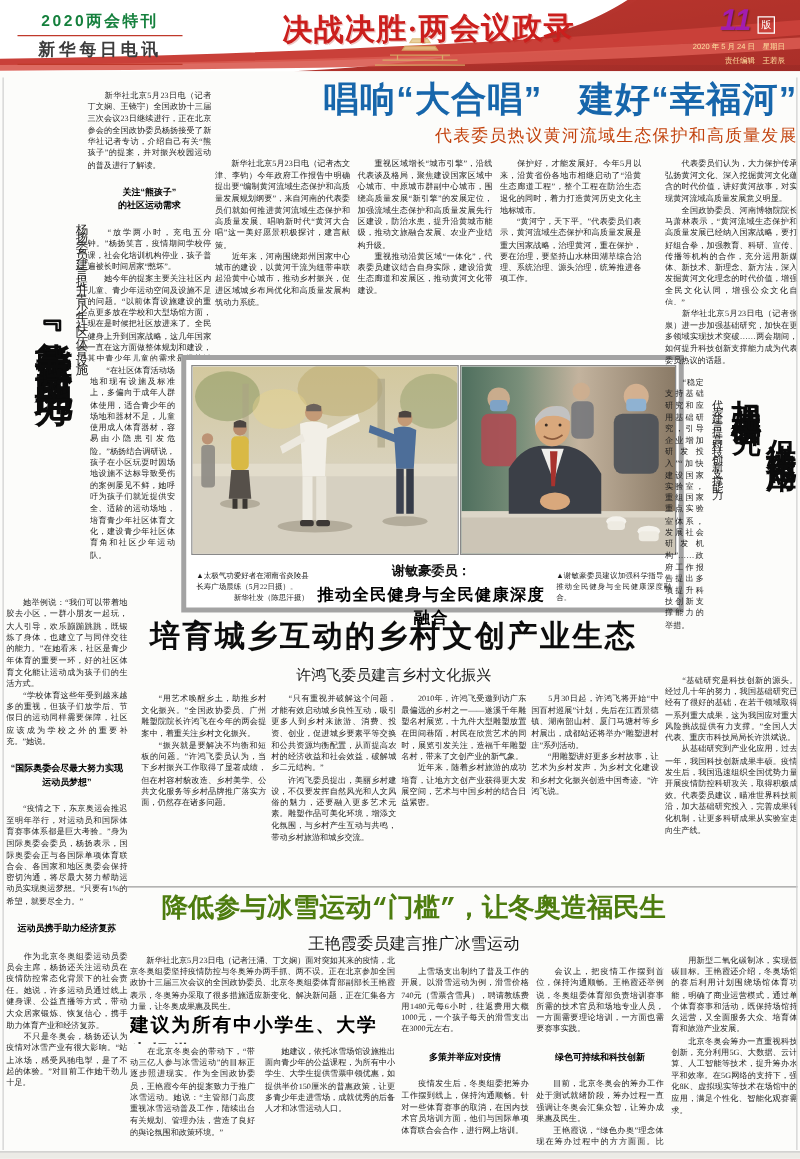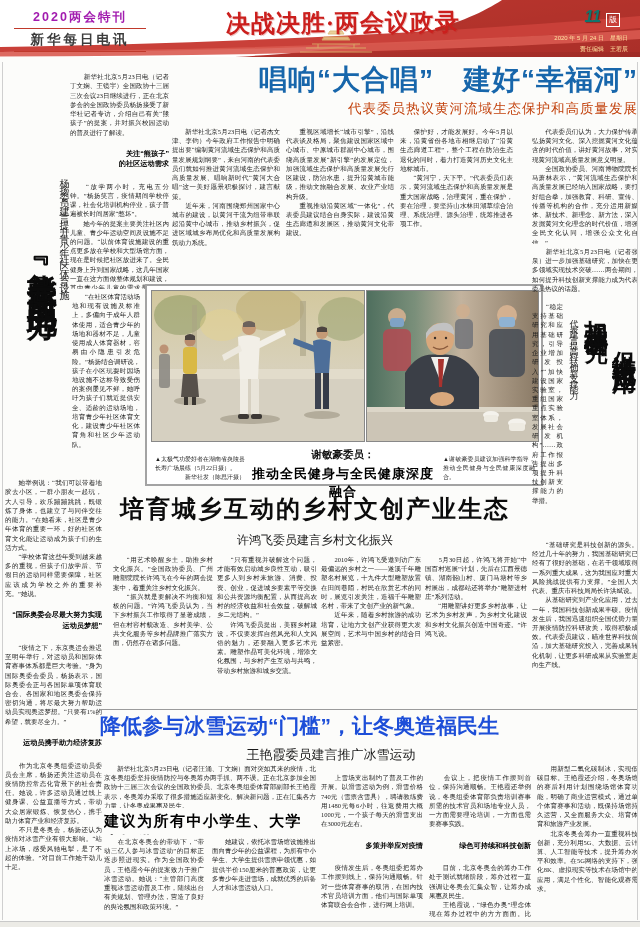--- a/index.html
+++ b/index.html
@@ -3,58 +3,58 @@
 <meta charset="utf-8">
 <style>
   html,body{margin:0;padding:0;background:#e9e7e2}
   #page{position:relative;width:640px;height:927px;background:#fcfcfa;overflow:hidden;
         font-family:"Liberation Serif",serif;-webkit-font-smoothing:antialiased}
   .abs{position:absolute}
   
   #masthead{position:absolute;left:0;top:0;width:640px;height:57px;background:#fff}
   #masthead svg{position:absolute;left:0;top:0}
   .mh-left{position:absolute;left:14px;top:9px;width:132px;z-index:3}
-  .mh-tag{font-family:"Liberation Sans",sans-serif;font-weight:bold;font-size:12.5px;color:#a21caf;letter-spacing:2px;text-align:center}
+  .mh-tag{font-family:"Liberation Sans",sans-serif;font-weight:bold;font-size:12.5px;color:#15803d;letter-spacing:2px;text-align:center}
   .mh-rule{height:1px;background:#c0392b;margin:2px 0}
   .mh-paper{font-family:"Liberation Sans",sans-serif;font-weight:bold;font-size:13.5px;color:#3c3c3c;letter-spacing:3px;text-align:center}
   .mh-callig{position:absolute;left:218px;top:7px;width:250px;z-index:3;text-align:center;
              font-weight:bold;font-size:24px;color:#cb1f1d;letter-spacing:1px;transform:rotate(-0.5deg);
              text-shadow:1px 1px 0 rgba(180,30,25,.25)}
   .mh-pagenum{position:absolute;right:20px;top:5px;z-index:3;display:flex;align-items:flex-start}
-  .mh-num{font-family:"Liberation Sans",sans-serif;font-weight:bold;font-style:italic;font-size:16px;line-height:24px;color:#0f766e;text-shadow:1px 1px 1px rgba(0,0,0,.35)}
+  .mh-num{font-family:"Liberation Sans",sans-serif;font-weight:bold;font-style:italic;font-size:24px;line-height:24px;color:#a21caf;text-shadow:1px 1px 1px rgba(0,0,0,.35)}
   .mh-ban{width:12px;height:12px;border:1px solid #fff;color:#fff;font-size:8px;line-height:12px;text-align:center;margin:8px 0 0 5px}
   .mh-dates{position:absolute;right:12px;top:33px;z-index:3;text-align:right;color:#ffe2a0;font-size:6px;line-height:1.8;font-family:"Liberation Sans",sans-serif}
   
   .col{position:absolute;overflow:hidden;font-size:6.5px;line-height:1.42;text-align:justify;
        color:#1d1d1d;white-space:pre-line}
-  .sh{font-family:"Liberation Sans",sans-serif;font-weight:bold;text-align:right;font-size:7.2px;
+  .sh{font-family:"Liberation Sans",sans-serif;font-weight:bold;text-align:center;font-size:7.2px;
       margin:3px 0;white-space:pre-line;color:#000}
   
   .yang-head{position:absolute;left:6px;top:66px;width:56px;height:402px;writing-mode:vertical-rl;
              font-family:"Liberation Sans",sans-serif;font-weight:bold;font-size:30px;letter-spacing:3px;
              color:#0b0b0b;display:flex;justify-content:center;overflow:hidden}
   .yang-kicker{position:absolute;left:55px;top:170px;width:16px;height:296px;writing-mode:vertical-rl;
              font-size:10px;letter-spacing:7px;color:#222;overflow:hidden}
   .river-head{position:absolute;left:160px;top:61px;width:478px;height:42px;text-align:right;
              font-family:"Liberation Sans",sans-serif;font-weight:bold;font-size:28px;color:#1766ab;letter-spacing:1px;overflow:hidden}
   .river-sub{position:absolute;left:160px;top:100px;width:478px;height:17px;text-align:right;
              font-size:13.5px;color:#c2410c;letter-spacing:1px;overflow:hidden}
   .sci-head{writing-mode:vertical-rl;font-weight:bold;font-size:24px;letter-spacing:4px;color:#0b0b0b;overflow:hidden}
   .sci-kicker{position:absolute;left:565px;top:312px;width:15px;height:216px;writing-mode:vertical-rl;
              font-size:9px;letter-spacing:5.5px;color:#222;overflow:hidden}
   .xu-head{position:absolute;left:100px;top:493px;width:430px;height:33px;text-align:center;
              font-weight:bold;font-size:24px;color:#0c0c0c;letter-spacing:2px;overflow:hidden}
   .xu-sub{position:absolute;left:100px;top:532px;width:430px;height:16px;text-align:center;font-size:12px;color:#1a1a1a;overflow:hidden}
-  .ice-head{position:absolute;left:100px;top:712px;width:462px;height:31px;
-             font-family:Liberation Sans, sans-serif;font-weight:bold;font-size:21px;color:#1d4ed8;overflow:hidden}
+  .ice-head{position:absolute;left:100px;top:712px;width:462px;height:31px;text-align:center;
+             font-family:Liberation Mono, monospace;font-weight:bold;font-size:21px;color:#4d7c0f;overflow:hidden}
   .ice-sub{position:absolute;left:100px;top:746px;width:462px;height:15px;text-align:center;font-size:13px;color:#1a1a1a;overflow:hidden}
   .ice-sh1{position:absolute;left:104px;top:810px;width:212px;height:25px;overflow:hidden;
              font-family:"Liberation Sans",sans-serif;font-weight:bold;font-size:15px;line-height:1.4;letter-spacing:1.5px;color:#000;white-space:pre-line}
   
-  #photo-block{position:absolute;left:145px;top:284px;width:394px;height:198px;border:2px solid #a3a3a3;background:#fff}
+  #photo-block{position:absolute;left:145px;top:284px;width:394px;height:198px;border:4px solid #a3a3a3;background:#fff}
   .photo{position:absolute;border:1px solid #888;overflow:hidden}
   .cap{position:absolute;font-size:6px;line-height:1.5;color:#1d1d1d;text-align:justify;overflow:hidden;white-space:pre-line}
   .cap .credit{display:block;text-align:right}
   .xie-kicker{font-weight:bold;font-size:10.5px;color:#111;text-align:center;margin-bottom:3px}
   .xie-title{font-family:"Liberation Sans",sans-serif;font-weight:bold;font-size:13px;color:#000;text-align:center;letter-spacing:1px}
   
   .hrule{position:absolute;height:1px;background:#9b9b9b}
   .vrule{position:absolute;width:1px;background:#cfcfcf}
   #page-edge-bottom{position:absolute;left:0;top:921px;width:640px;height:6px;background:#ecebe6;border-top:1px solid #c9c9c9}
 </style>

